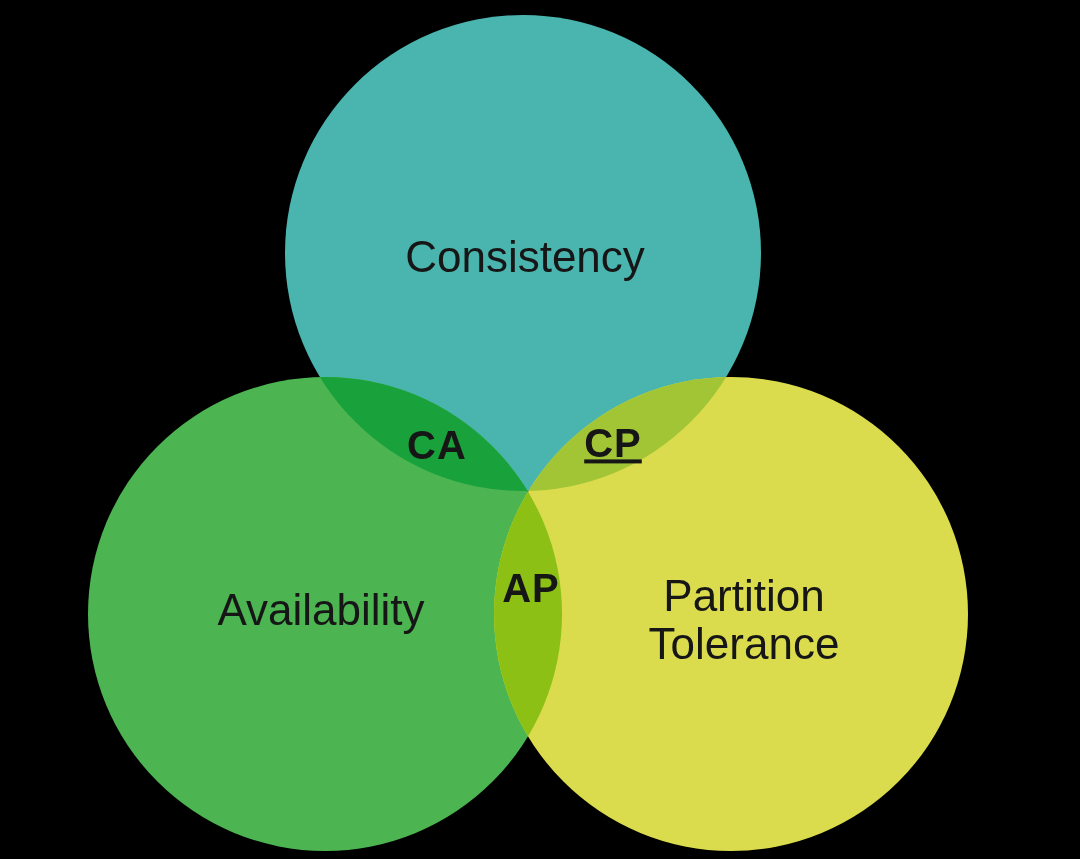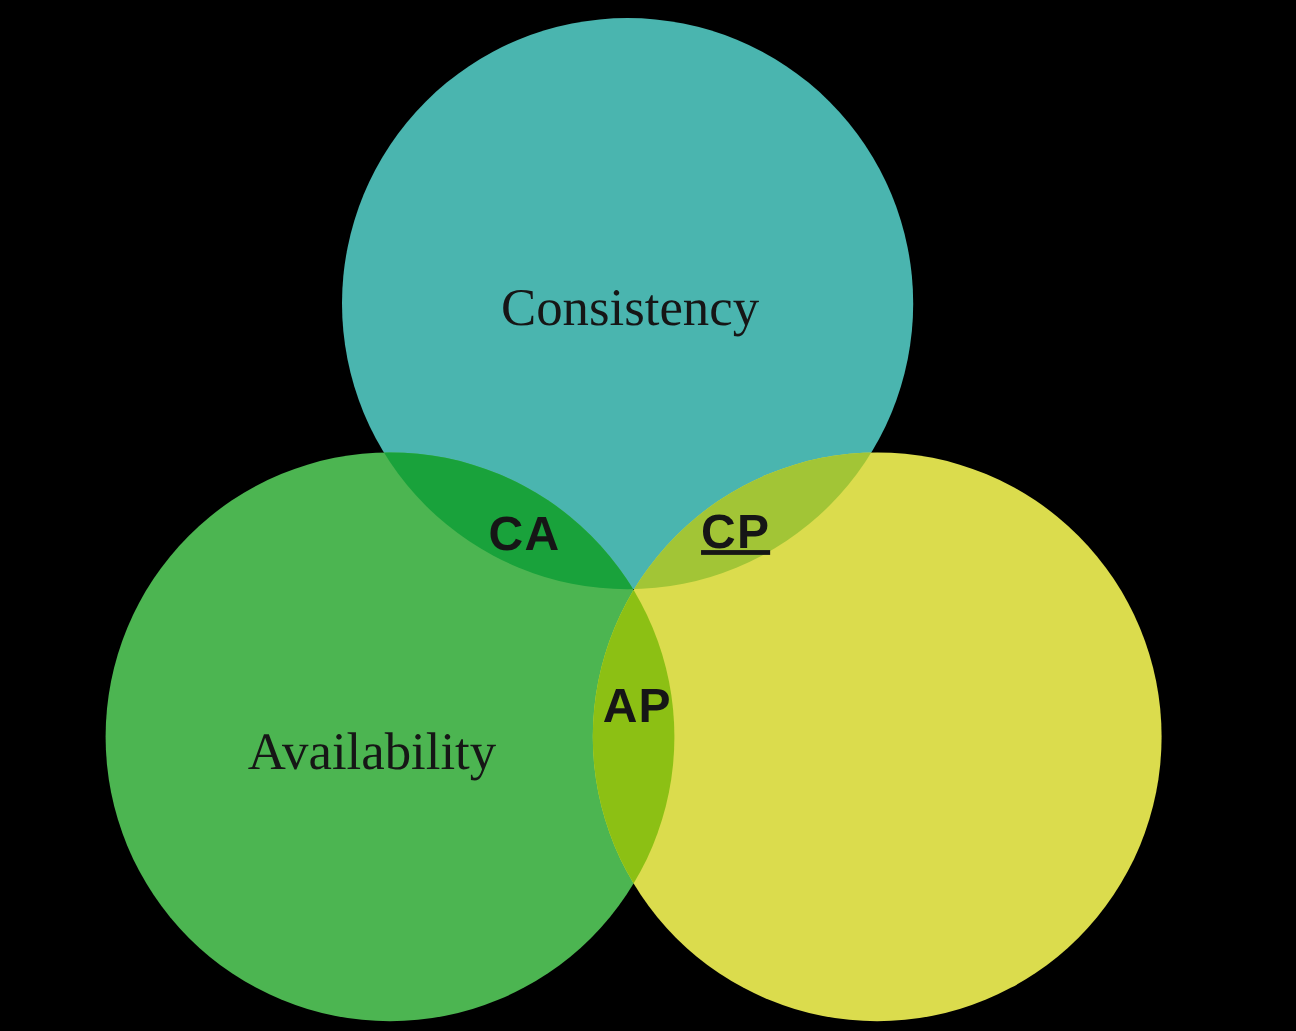--- a/index.html
+++ b/index.html
@@ -29,21 +29,20 @@
     transform: translate(-50%, -50%);
     color: var(--text-color, #161616);
     white-space: nowrap;
     text-align: center;
     line-height: 1.08;
     user-select: none;
   }
   .label.set-label {
     font-size: 44px;
     font-weight: 400;
-    font-family: Liberation Serif, serif;
   }
   .label.overlap-label {
     font-size: 40px;
     font-weight: 700;
     letter-spacing: 1px;
   }
   .label .line {
     display: block;
   }
 </style>
@@ -70,22 +69,26 @@
       <circle cx="325" cy="614" r="237" fill="#19A23B"></circle>
       <circle cx="731" cy="614" r="237" fill="#A2C536"></circle>
     </g>
     <g clip-path="url(#clip-availability)">
       <circle cx="731" cy="614" r="237" fill="#8CC014"></circle>
     </g>
   </svg>
 
   <div class="label set-label" style="left:525px; top:257px;">Consistency</div>
 
-  <div class="label set-label" style="left:310px; top:610px;margin-top:17px;">Availability</div>
+  <div class="label set-label" style="left:321px; top:610px;">Availability</div>
 
+  <div class="label set-label" style="left:744px; top:620px;">
+    <span class="line">Partition</span>
+    <span class="line">Tolerance</span>
+  </div>
 
   <div class="label overlap-label" style="left:437px; top:446px;">CA</div>
 
   <div class="label overlap-label" style="left:613px; top:444px;text-decoration:underline;">CP</div>
 
   <div class="label overlap-label" style="left:531px; top:589px;">AP</div>
 
 </div>
 
 </body></html>

